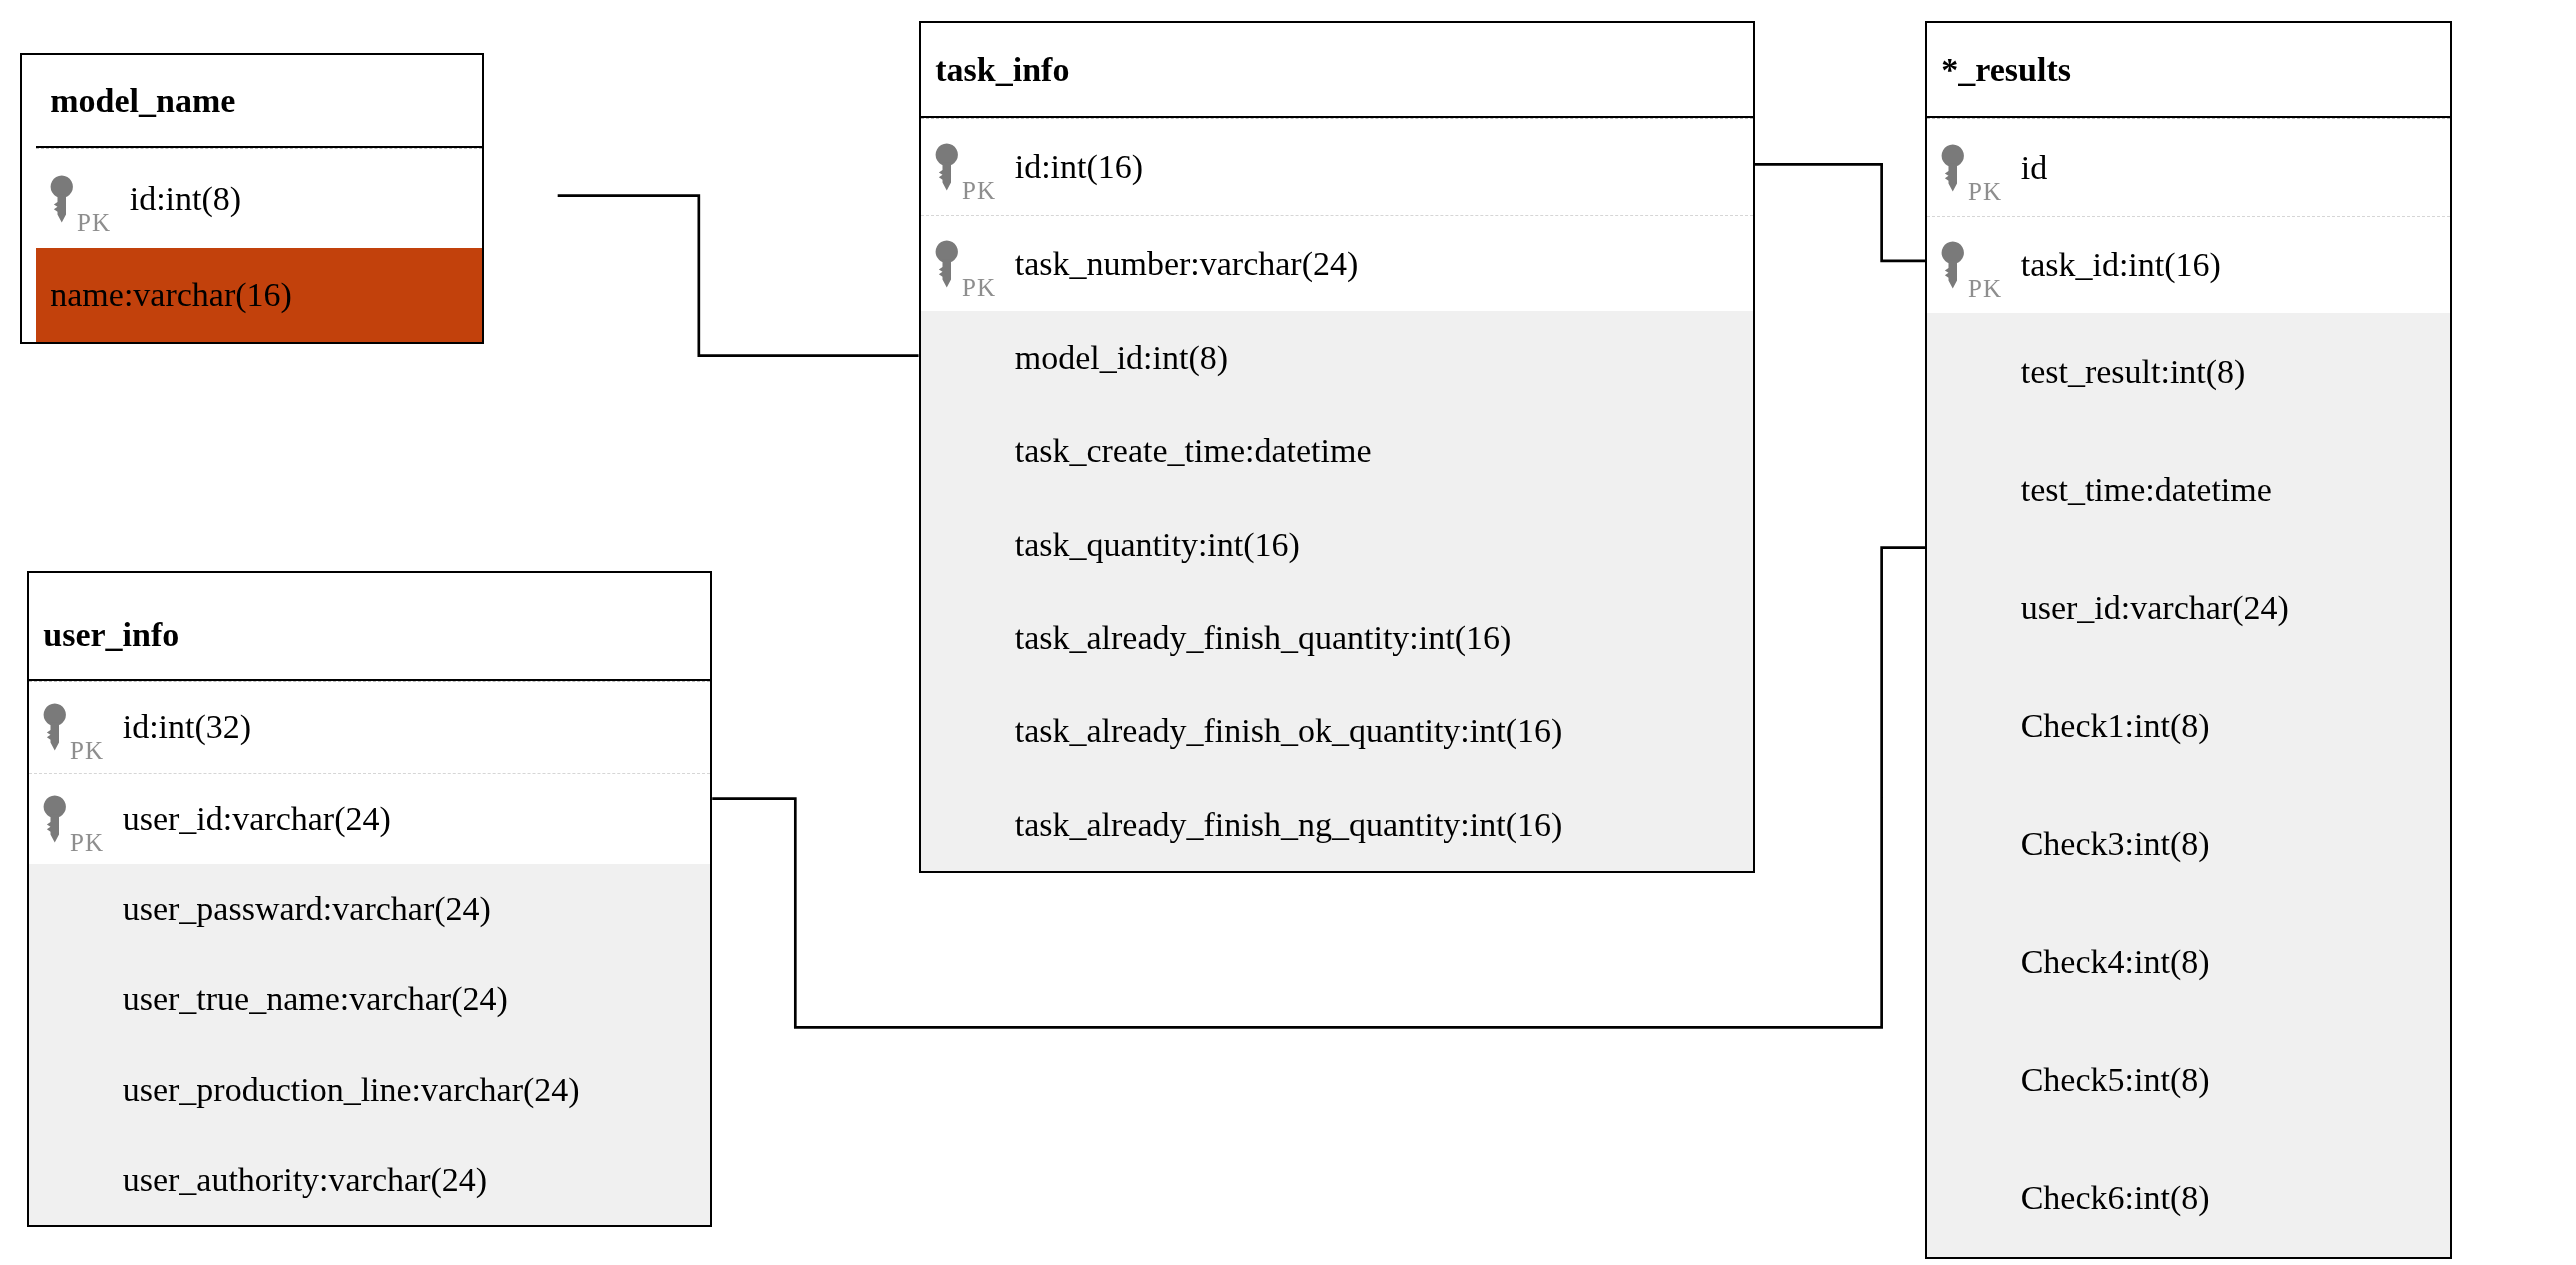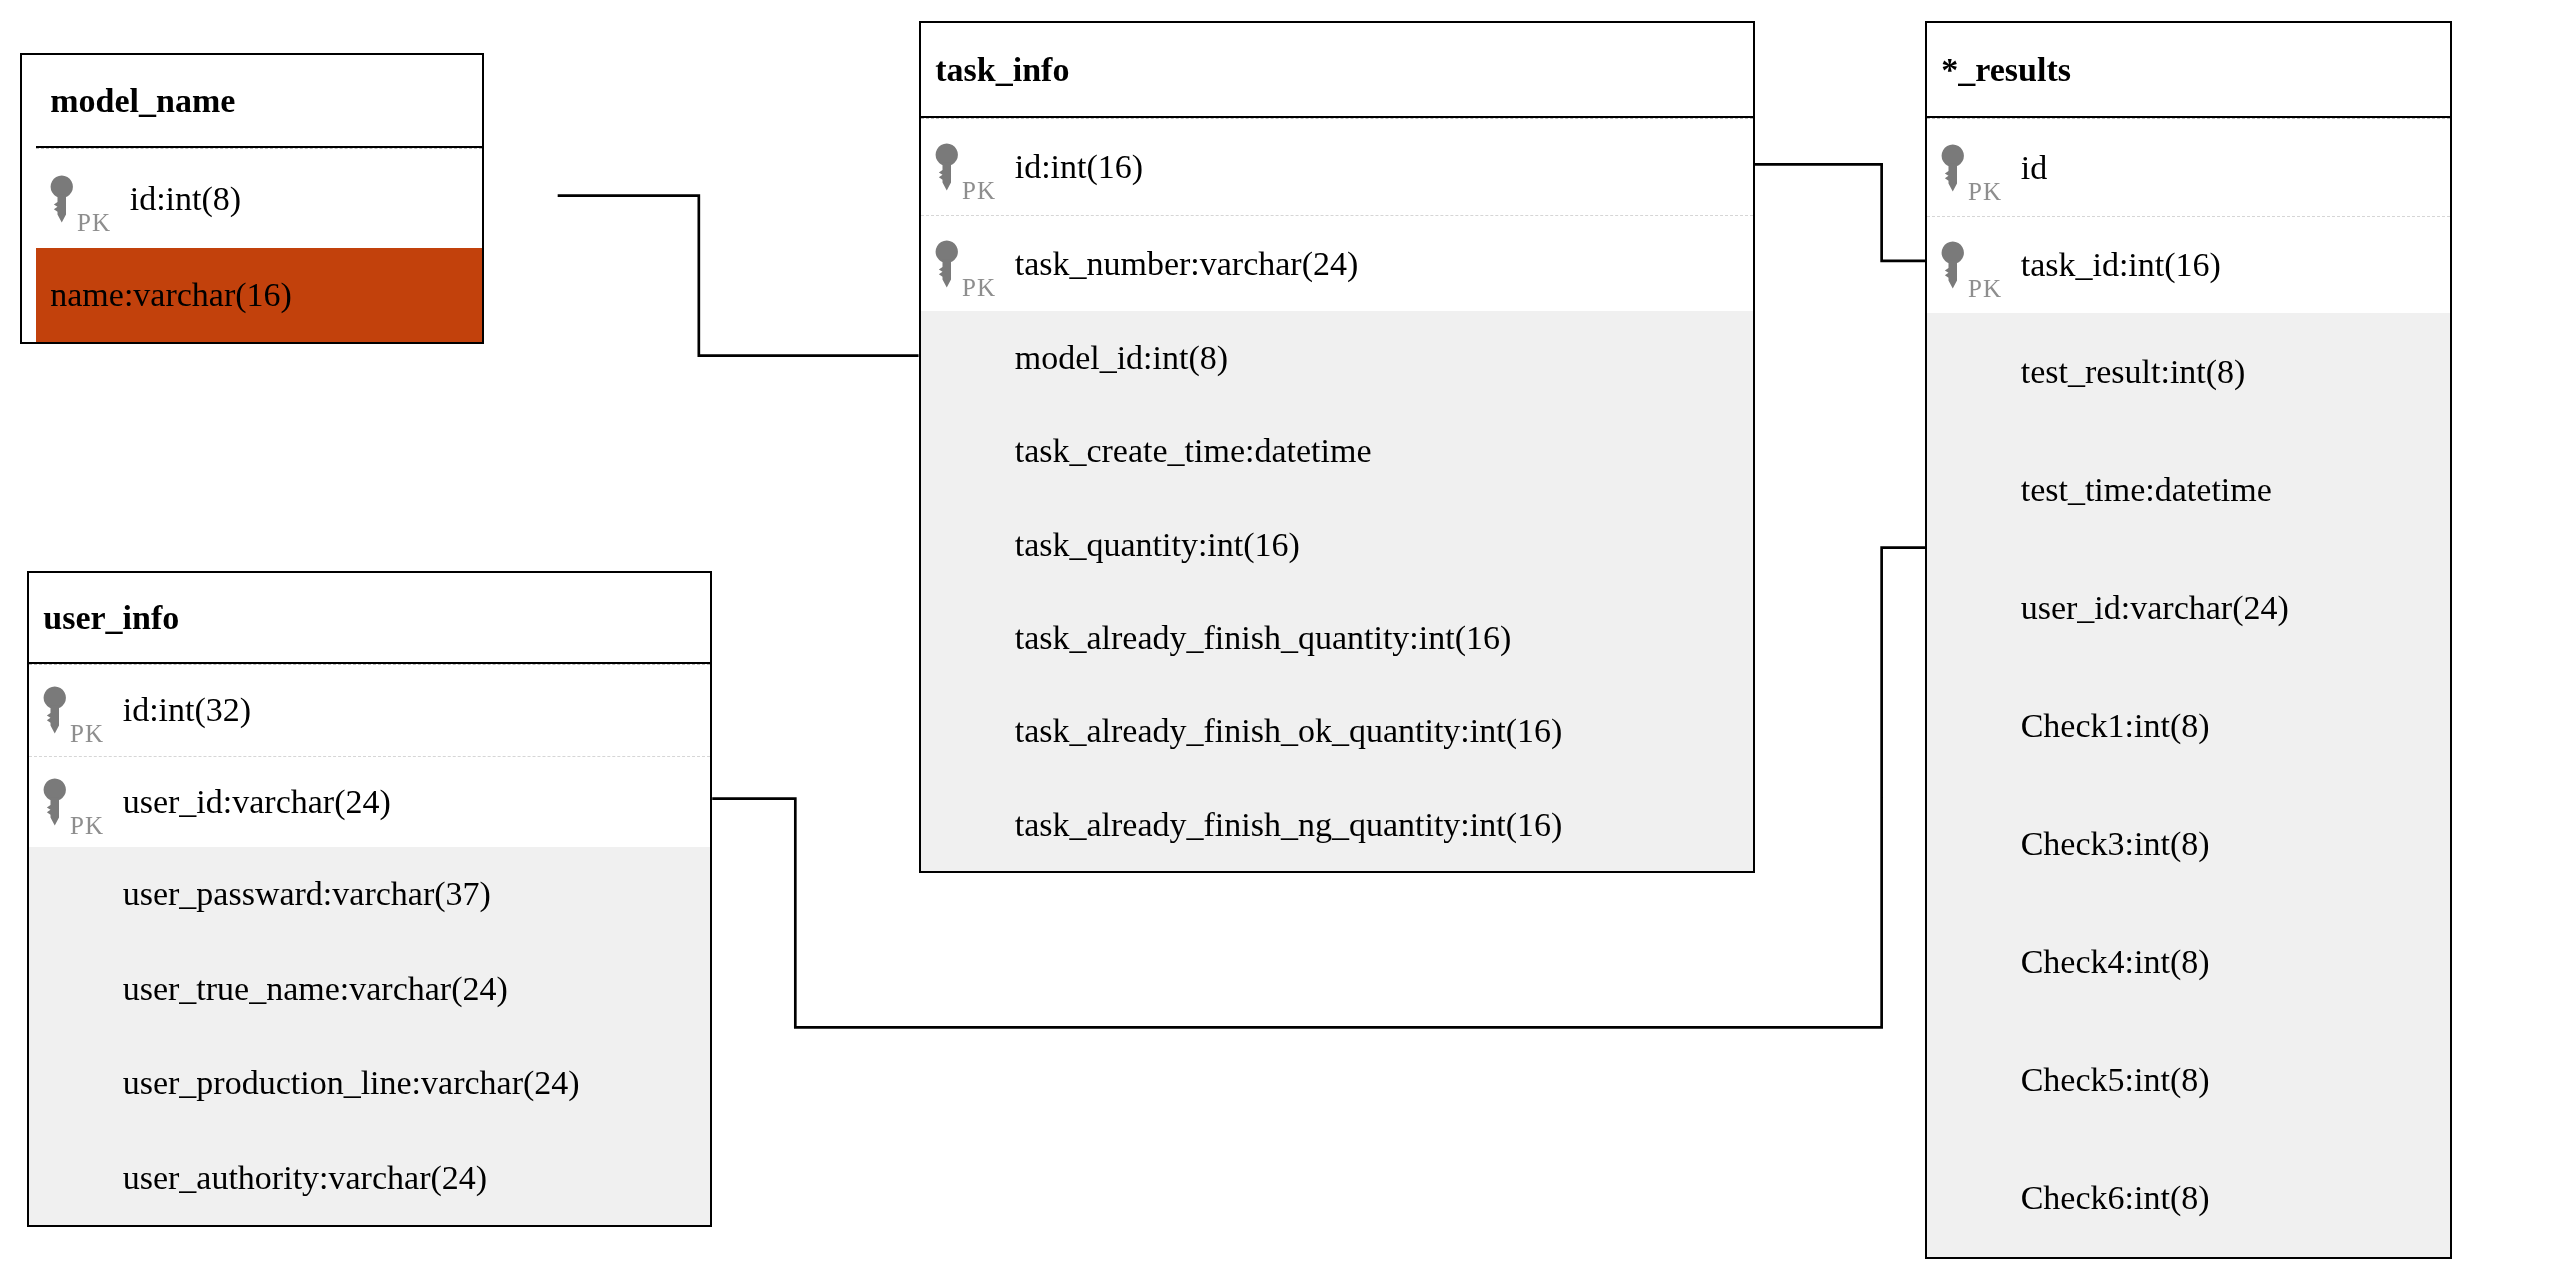--- a/index.html
+++ b/index.html
@@ -190,21 +190,21 @@
             <span class="col-label">task_already_finish_ok_quantity:int(16)</span>
           </div>
           <div class="t-row">
             <span class="indent-spacer"></span>
             <span class="col-label">task_already_finish_ng_quantity:int(16)</span>
           </div>
         </div>
       </div>
     </div>
     <div class="er-table" style="left: 27px; top: 571px; width: 685px; height: 656px; border-color: rgb(0, 0, 0);">
-      <div class="t-header" style="height: 91px;">
+      <div class="t-header" style="height: 91px; margin-top: 17px;">
         <span class="t-title">user_info</span>
       </div>
       <div class="t-body">
         <div class="sec sec-pk" style="flex-basis: 182px;">
           <div class="t-row">
             <span class="pk-badge">
               <svg viewBox="0 0 26 47">
                 <path d="M13 1.5 A10.5 10.5 0 1 0 13.01 1.5 Z" fill="#7a7a7a"></path>
                 <path d="M9 19 L17 19 L17 38 L13 45.5 L9 38 L9 35.5 L5.6 33.2 L9 30.9 L5.6 28.6 L9 26.3 Z" fill="#7a7a7a"></path>
               </svg>
@@ -219,21 +219,21 @@
                 <path d="M9 19 L17 19 L17 38 L13 45.5 L9 38 L9 35.5 L5.6 33.2 L9 30.9 L5.6 28.6 L9 26.3 Z" fill="#7a7a7a"></path>
               </svg>
               <span class="pk-text" style="color: rgb(142, 142, 142);">PK</span>
             </span>
             <span class="col-label">user_id:varchar(24)</span>
           </div>
         </div>
         <div class="sec sec-gray" style="background: rgb(240, 240, 240);">
           <div class="t-row">
             <span class="indent-spacer"></span>
-            <span class="col-label">user_passward:varchar(37)</span>
+            <span class="col-label">user_passward:varchar(24)</span>
           </div>
           <div class="t-row">
             <span class="indent-spacer"></span>
             <span class="col-label">user_true_name:varchar(24)</span>
           </div>
           <div class="t-row">
             <span class="indent-spacer"></span>
             <span class="col-label">user_production_line:varchar(24)</span>
           </div>
           <div class="t-row">

